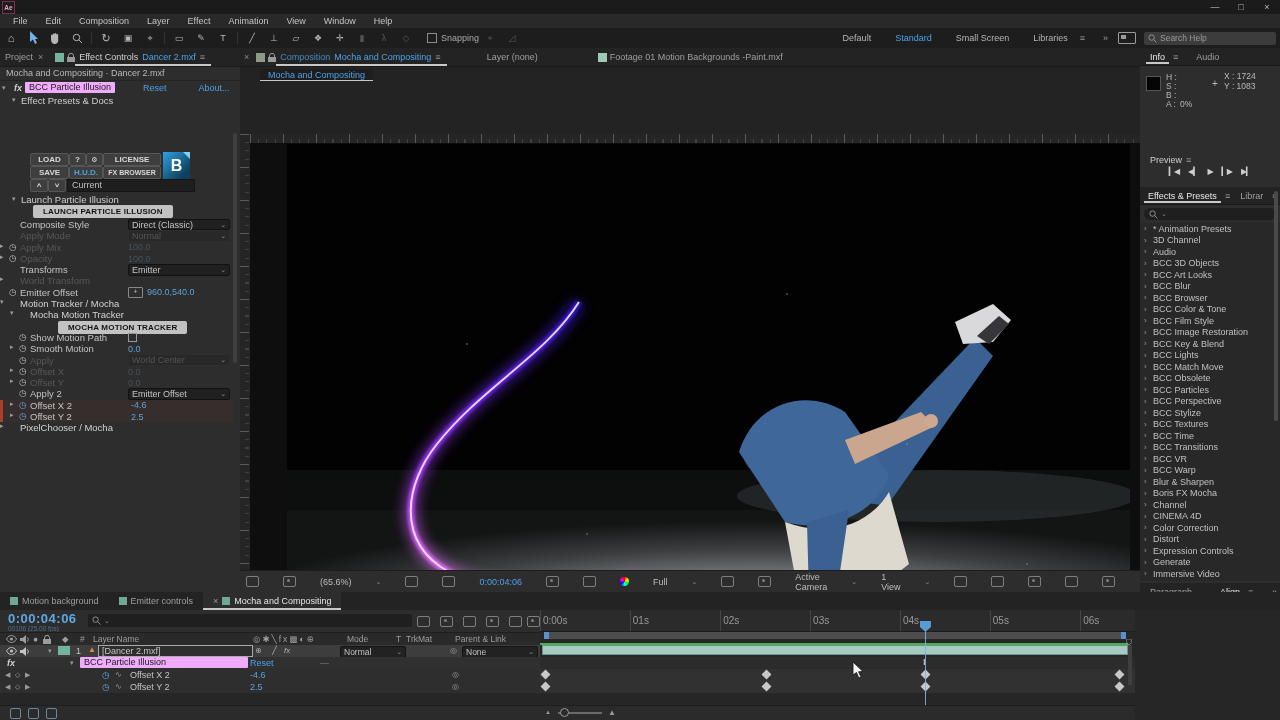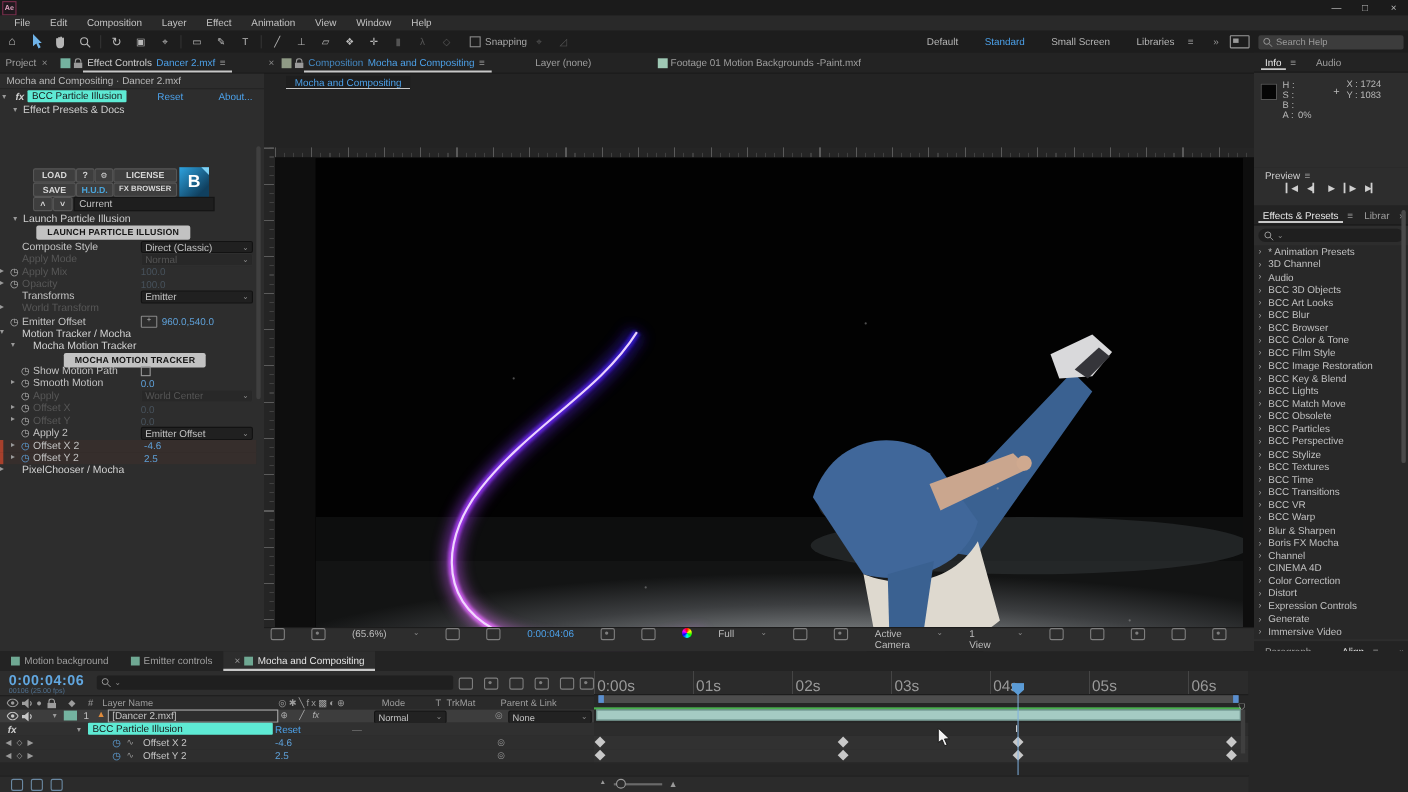--- a/index.html
+++ b/index.html
@@ -32,21 +32,21 @@
   #help-search{width:124px;height:13px;background:#3c3c3c;border-radius:2px;display:flex;align-items:center;padding:0 4px;margin-right:4px;color:#9a9a9a;font-size:8.5px;gap:3px}
 
   
   #ec{left:0;top:48px;width:240px;height:544px;background:#2d2d2d}
   .tabbar{height:18px;background:#232323;display:flex;align-items:center;font-size:9px;color:#9f9f9f;border-bottom:1px solid #1a1a1a}
   .swatch{width:9px;height:9px;background:#74b3a0;margin:0 3px}
   .menu-ic{color:#9a9a9a;margin:0 4px;font-size:9px}
   .underline-w{box-shadow:inset 0 -2px 0 #c8c8c8}
   #ec-crumb{height:13px;line-height:13px;padding-left:6px;background:#2d2d2d;color:#b9b9b9;font-size:9px;border-bottom:1px solid #242424}
   #ec-head{height:13px;display:flex;align-items:center;font-size:9px}
-  .chip{background:#5eead4;color:#1a1a1a;padding:0 4px;border-radius:1px;font-size:9px;line-height:11px}
+  .chip{background:#f0abfc;color:#1a1a1a;padding:0 4px;border-radius:1px;font-size:9px;line-height:11px}
   .fxbadge{font-style:italic;font-weight:bold;color:#cfcfcf;font-size:9px;margin:0 3px}
   .twg{color:#9a9a9a;font-size:7px;width:9px;display:inline-block}
   .secrow{height:12px;display:flex;align-items:center;font-size:9.5px;color:#cfcfcf}
   .btn{background:#3e3e3e;border:1px solid #565656;border-radius:2px;color:#d8d8d8;font-size:8px;font-weight:bold;display:flex;align-items:center;justify-content:center}
   .bigbtn{background:#c2c2c2;color:#141414;font-weight:bold;font-size:8px;border-radius:2px;display:inline-block;padding:2px 10px;letter-spacing:.2px}
   #blogo{left:163px;top:104px;width:27px;height:27px;background:linear-gradient(135deg,#2ea3e0,#10405f 80%);color:#fff;font-weight:bold;font-size:16px;display:flex;align-items:center;justify-content:center;position:absolute}
   #blogo::after{content:"";position:absolute;right:0;top:0;border-style:solid;border-width:0 7px 7px 0;border-color:transparent #7fd2f5 transparent transparent}
   #cur-field{background:#1e1e1e;border:1px solid #151515;color:#c0c0c0;font-size:9px;height:11px;line-height:11px;padding-left:4px}
 
   #ec-params{left:0;top:171px;width:233px;position:absolute}
@@ -88,21 +88,21 @@
   #comp-subtab{height:14px;display:flex;align-items:flex-end}
   .subtab{margin-left:20px;background:#1e1e1e;color:#4ca0e8;font-size:9px;padding:1px 8px;box-shadow:inset 0 -1px 0 #c8c8c8}
   .hruler{left:10px;top:86px;width:890px;height:9px;position:absolute;background:#252525;
     background-image:repeating-linear-gradient(90deg,#5a5a5a 0 1px,transparent 1px 33px),repeating-linear-gradient(90deg,#404040 0 1px,transparent 1px 8.25px);
     background-size:100% 9px,100% 4px;background-position:0 0,0 5px;background-repeat:no-repeat}
   .vruler{left:0;top:86px;width:10px;height:458px;position:absolute;background:#252525;
     background-image:repeating-linear-gradient(180deg,#5a5a5a 0 1px,transparent 1px 33px),repeating-linear-gradient(180deg,#404040 0 1px,transparent 1px 8.25px);
     background-size:9px 100%,4px 100%;background-position:0 0,5px 0;background-repeat:no-repeat}
   #viewer{left:10px;top:95px;width:890px;height:475px;position:absolute;background:#0e0e0e}
   #frame{left:37px;top:1px;position:absolute;width:843px;height:471px;background:#000}
-  #comp-bottom{left:0;top:522px;width:900px;height:22px;position:absolute;background:#2d2d2d;border-top:1px solid #1c1c1c;display:flex;gap:24px;padding-left:6px;box-sizing:border-box;font-size:9px;color:#bdbdbd}
+  #comp-bottom{left:0;top:522px;width:900px;height:22px;position:absolute;background:#2d2d2d;border-top:1px solid #1c1c1c;display:flex;align-items:center;gap:24px;padding-left:6px;box-sizing:border-box;font-size:9px;color:#bdbdbd}
   .tico{width:11px;height:9px;border:1px solid #9a9a9a;border-radius:2px;opacity:.75;position:relative;flex:none}
   .tico.dot::after{content:"";position:absolute;left:3px;top:2px;width:3px;height:3px;background:#9a9a9a;border-radius:50%}
   .cwheel{width:9px;height:9px;border-radius:50%;background:conic-gradient(#f00,#ff0,#0f0,#0ff,#00f,#f0f,#f00);flex:none}
 
   
   .rpanel{left:1140px;width:140px;position:absolute;background:#2d2d2d}
   .rtabs{height:17px;display:flex;align-items:center;background:#232323;font-size:9px;color:#9f9f9f;border-bottom:1px solid #1a1a1a}
   .rtabs .on{color:#e8e8e8;box-shadow:inset 0 -2px 0 #c8c8c8;padding:2px 4px}
   #info-grid{position:relative;height:84px;font-size:8.5px;color:#b9b9b9}
   #preview-btns{display:flex;justify-content:center;gap:9px;font-size:8px;color:#cfcfcf;letter-spacing:-1px}
@@ -136,21 +136,21 @@
   #tl-hdr{position:absolute;left:0;top:40px;width:540px;height:12px;background:#2a2a2a;border-top:1px solid #1e1e1e;border-bottom:1px solid #1e1e1e;font-size:8.5px;color:#9d9d9d}
   #tl-hdr span{position:absolute;top:1px}
   .tl-row{position:absolute;left:0;width:540px;font-size:9px;color:#c3c3c3}
   .avic{position:absolute;top:2px}
   .kn{color:#9a9a9a;font-size:7px;position:absolute;top:2px}
   .modebox{position:absolute;left:340px;top:1px;width:58px;height:9.5px;background:#222;border:1px solid #141414;border-radius:2px;font-size:8.5px;color:#c3c3c3;display:flex;justify-content:space-between;align-items:center;padding:0 3px}
   .pwhip{position:absolute;left:450px;top:1px;color:#9a9a9a;font-size:8px}
   #tl-right{position:absolute;left:540px;top:18px;width:595px;height:95px;background:#262626;overflow:hidden}
   #tl-ruler{position:absolute;left:0;top:0;width:595px;height:21px;background:#2b2b2b;border-bottom:1px solid #1c1c1c;
     background-image:repeating-linear-gradient(90deg,#454545 0 1px,transparent 1px 90px)}
-  .rlab{position:absolute;top:5px;font-size:14px;color:#9a9a9a}
+  .rlab{position:absolute;top:5px;font-size:10px;color:#9a9a9a}
   #workarea{position:absolute;left:4px;top:22px;width:582px;height:7px;background:#4d4d4d;border-radius:1px}
   #workarea::before,#workarea::after{content:"";position:absolute;top:0;width:5px;height:7px;background:#5a8fd0}
   #workarea::before{left:0}#workarea::after{right:0}
   #greenline{position:absolute;left:0;top:33px;width:588px;height:2px;background:#49b04e}
   #layerbar{position:absolute;left:2px;top:35px;width:586px;height:10px;background:#a5cbc3;border:1px solid #6d938c;box-sizing:border-box}
   .tlkrow{position:absolute;left:0;width:595px;height:12px;background:#313131;border-bottom:1px solid #272727}
   .kd{position:absolute;top:2px;width:7px;height:7px;background:#c8c8c8;transform:rotate(45deg);margin-left:-3px}
   #playline{position:absolute;top:12px;height:83px;width:1px;background:#7fb0e0;opacity:.9}
   #playhead{position:absolute;top:11px;width:11px;height:11px;margin-left:-5px;background:#5b9bd5;clip-path:polygon(0 0,100% 0,100% 55%,50% 100%,0 55%)}
   #tl-bottom{position:absolute;left:0;top:113px;width:1135px;height:15px;background:#2b2b2b;border-top:1px solid #1e1e1e}

